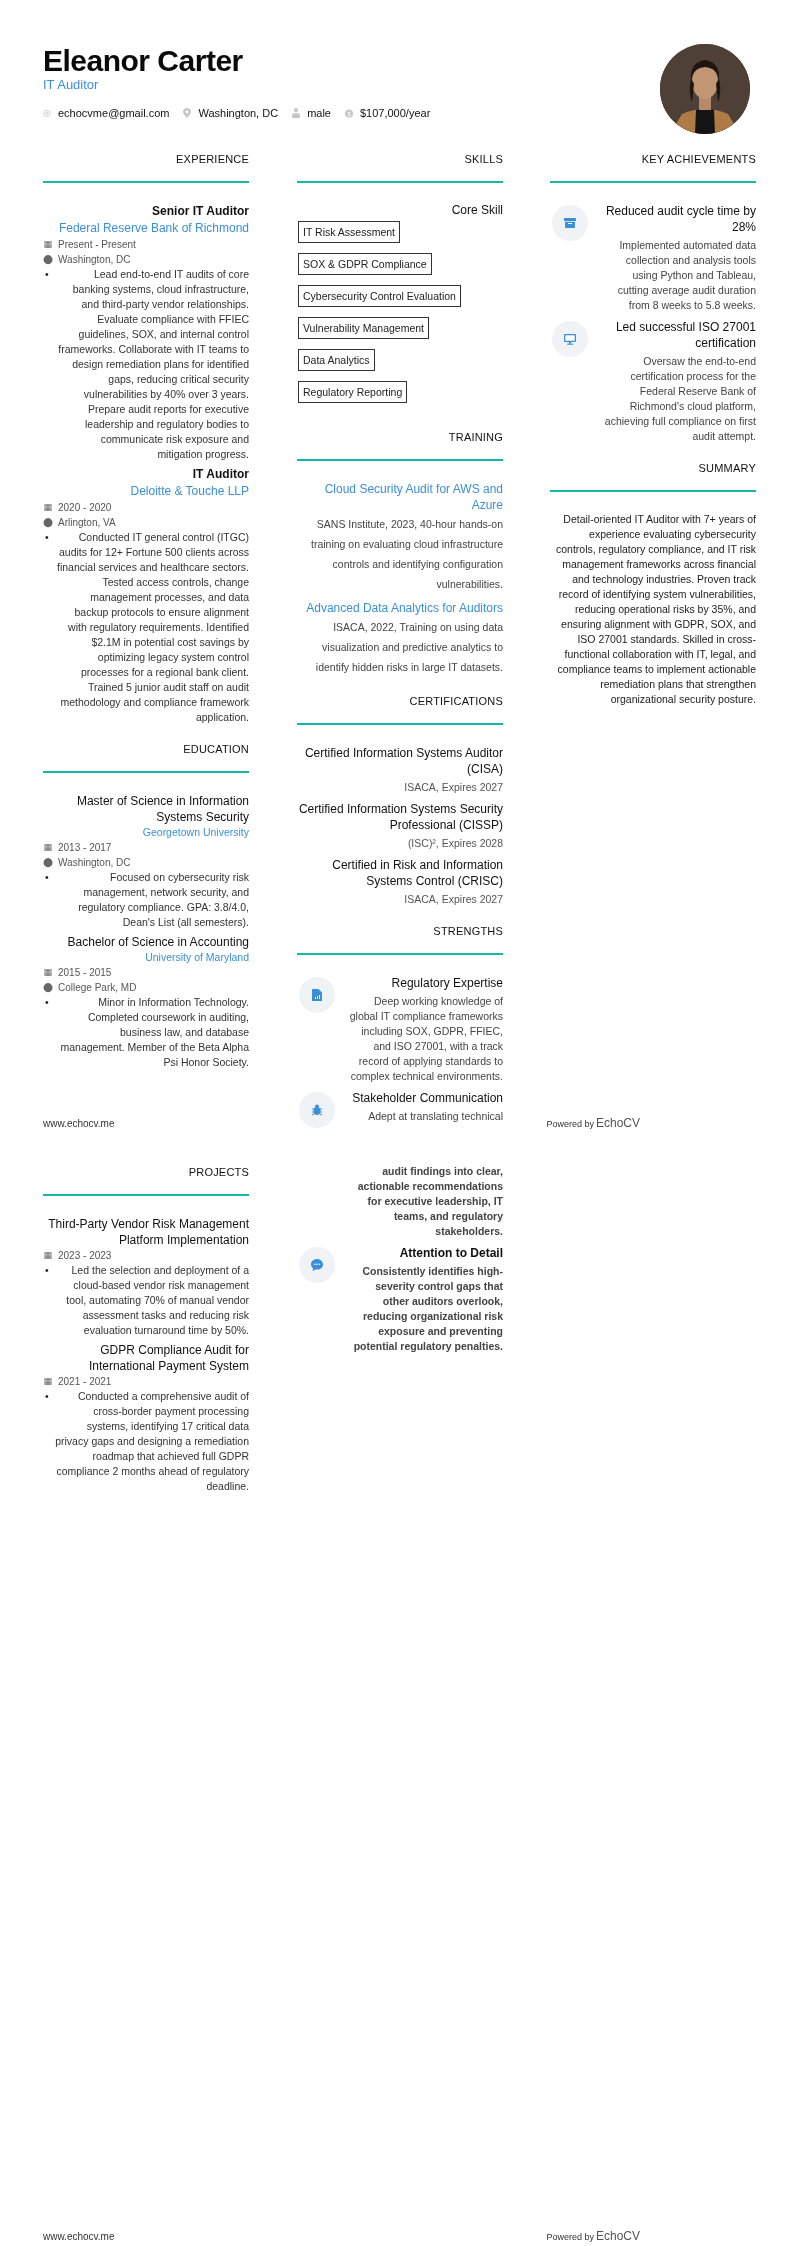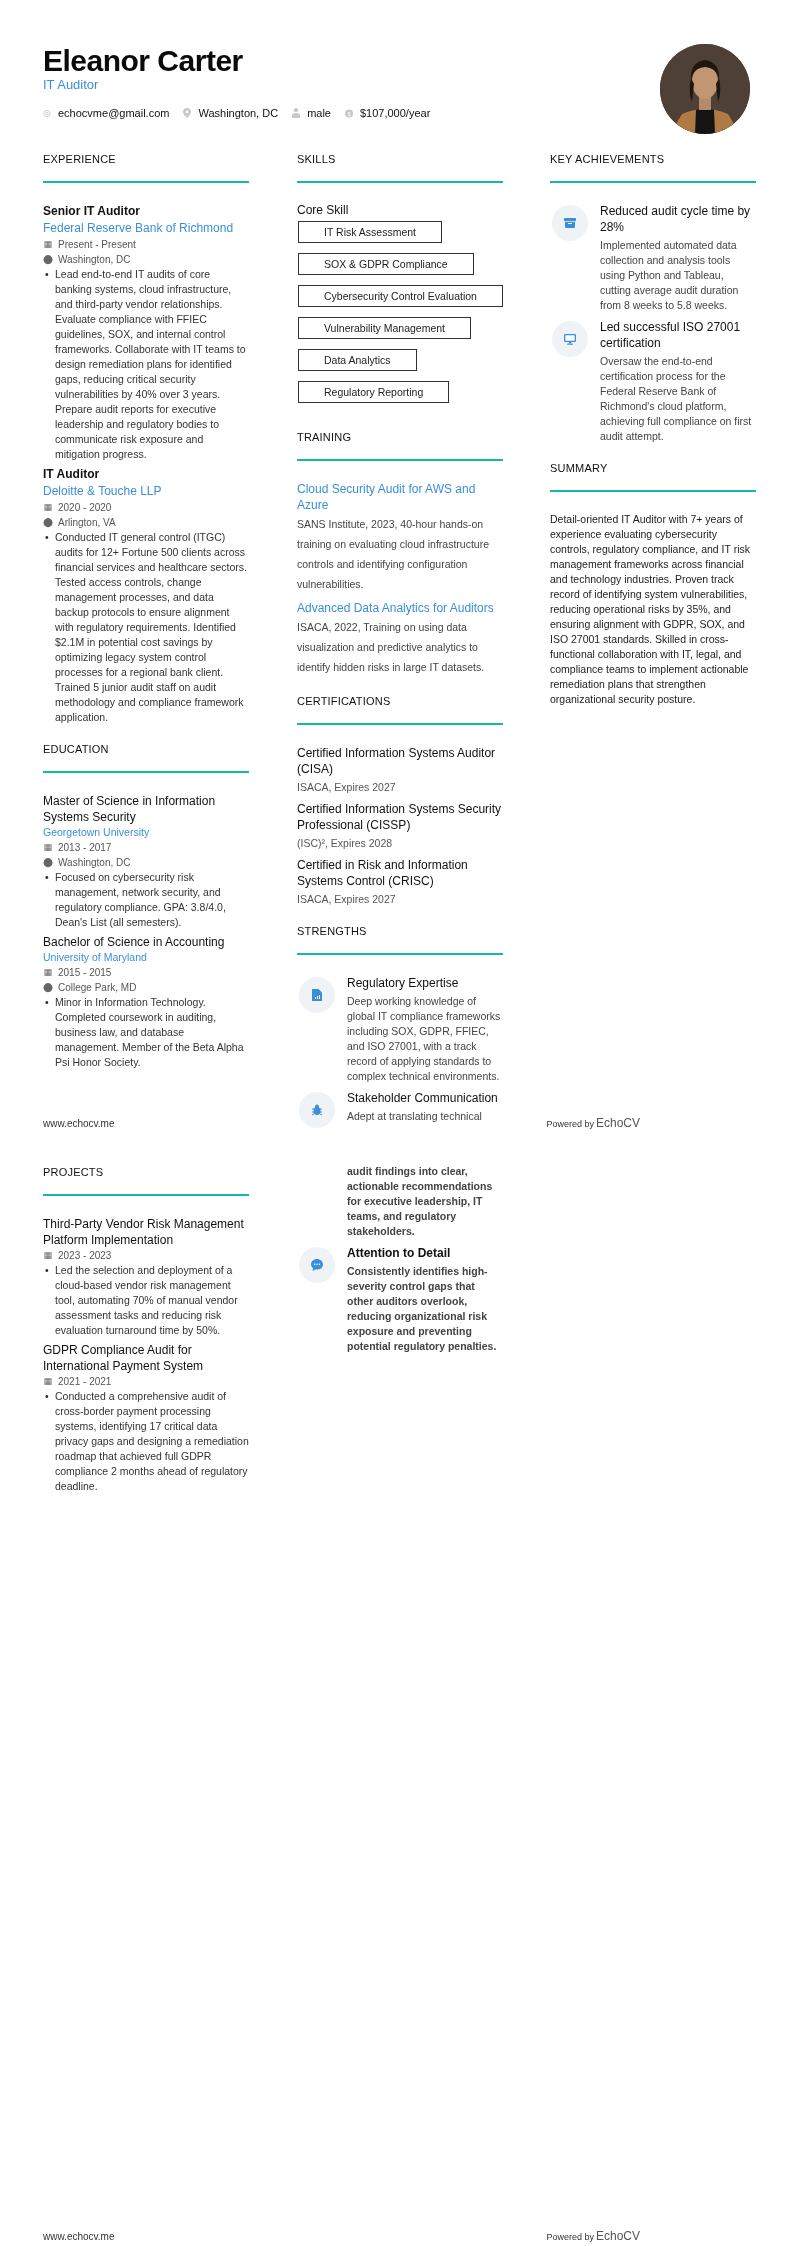--- a/index.html
+++ b/index.html
@@ -1,17 +1,17 @@
 <!DOCTYPE html>
 <html><head>
 <meta charset="utf-8">
 <style>
   * { box-sizing: border-box; margin: 0; padding: 0; }
   body { width: 794px; height: 2246px; background: #fff; font-family: "Liberation Sans", sans-serif; color: #111; position: relative; overflow: hidden; }
-  .page { position: absolute; left: 0; width: 683px; }
+  .page { position: absolute; left: 0; width: 683px; text-align: right; }
   .page1 { top: 0; height: 1123px; }
   .page2 { top: 1123px; height: 1123px; }
 
   .name { position: absolute; left: 43px; top: 44px; font-size: 30px; font-weight: bold; letter-spacing: -0.5px; color: #0a0a0a; }
   .role { position: absolute; left: 43px; top: 77px; font-size: 13px; color: #3b8fd9; }
   .contacts { position: absolute; left: 43px; top: 107px; display: flex; align-items: center; font-size: 11px; color: #111; }
   .contact { display: flex; align-items: center; margin-right: 14px; }
   .c-icon { width: 8px; height: 8px; margin-right: 7px; color: #c4c4c4; display: inline-flex; align-items: center; justify-content: center; }
   .avatar { position: absolute; left: 660px; top: 44px; width: 90px; height: 90px; border-radius: 50%; overflow: hidden; background: radial-gradient(circle at 50% 40%, #6d5a4a 0%, #4a3a2e 55%, #2d241d 100%); }
 
@@ -23,21 +23,21 @@
   .org { font-size: 12px; color: #3b8fd9; line-height: 18px; }
   .meta { font-size: 10px; color: #555; display: flex; align-items: center; line-height: 15px; }
   .meta .m-icon { width: 10px; display: inline-flex; justify-content: center; margin-right: 5px; color: #666; font-size: 9px; }
   .bullet { font-size: 10.5px; color: #333; line-height: 15px; padding-left: 12px; position: relative; margin-bottom: 4px; }
   .bullet::before { content: "•"; position: absolute; left: 2px; top: 0; color: #222; }
 
   .edu-title { font-size: 12px; color: #111; line-height: 16px; margin-top: 2px; }
   .edu-org { font-size: 10.5px; color: #3b8fd9; line-height: 15px; }
 
   .skill-head { font-size: 12px; color: #111; margin-bottom: 4px; }
-  .skill-tag { display: inline-block; border: 1px solid #333; font-size: 10.5px; color: #222; padding: 4px 25px; margin: 0 0 10px 1px; clear: both; }
+  .skill-tag { display: inline-block; border: 1px solid #333; font-size: 10.5px; color: #222; padding: 4px 4px; margin: 0 0 10px 1px; clear: both; }
   .skill-list { display: flex; flex-direction: column; align-items: flex-start; }
 
   .train-title { font-size: 12px; color: #3b8fd9; line-height: 16px; }
   .train-desc { font-size: 10.5px; color: #444; line-height: 20px; margin: 1px 0 6px; }
 
   .cert-title { font-size: 12px; color: #111; line-height: 16px; }
   .cert-desc { font-size: 10.5px; color: #555; line-height: 15px; margin: 3px 0 6px; }
 
   .feat { display: flex; margin-bottom: 6px; }
   .feat-icon { width: 36px; height: 36px; border-radius: 50%; background: #f0f3f6; flex-shrink: 0; display: flex; align-items: center; justify-content: center; margin: 2px 12px 0 2px; }

